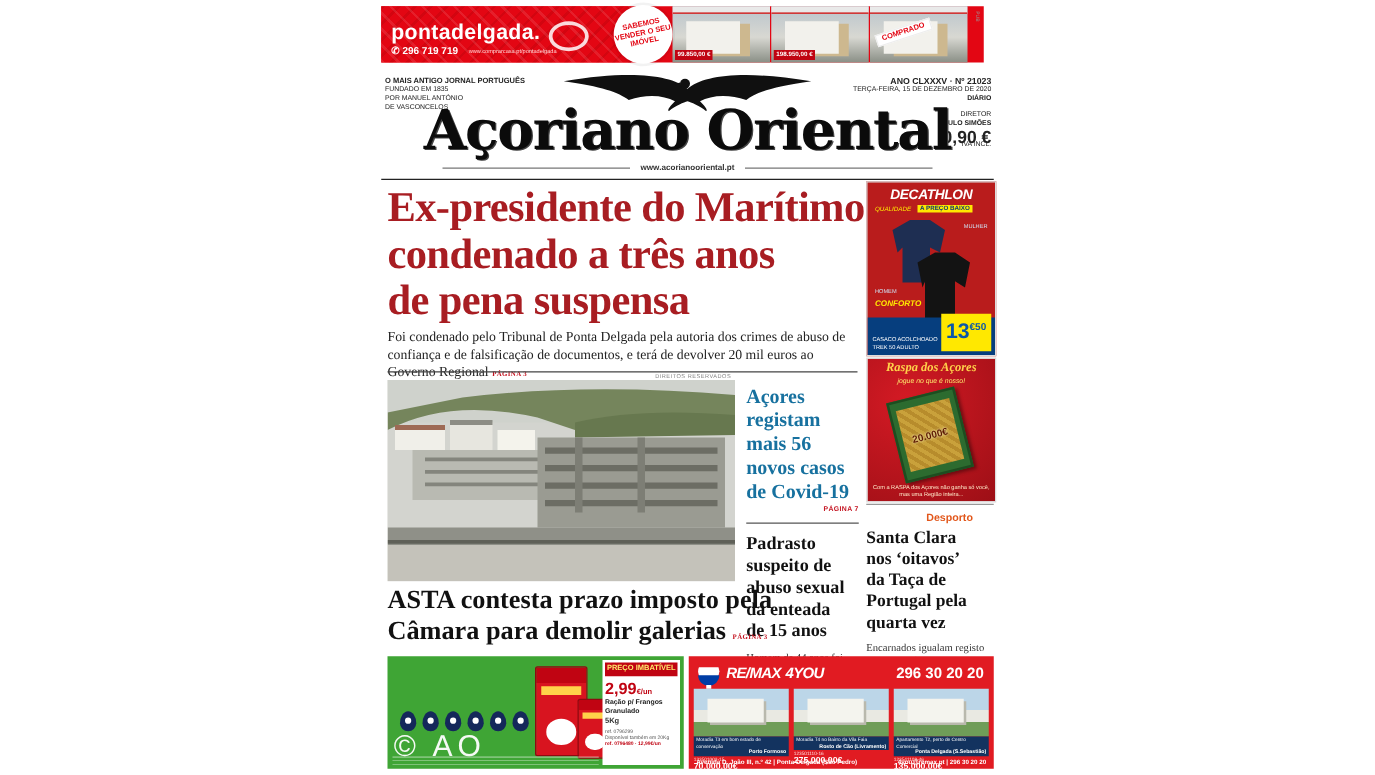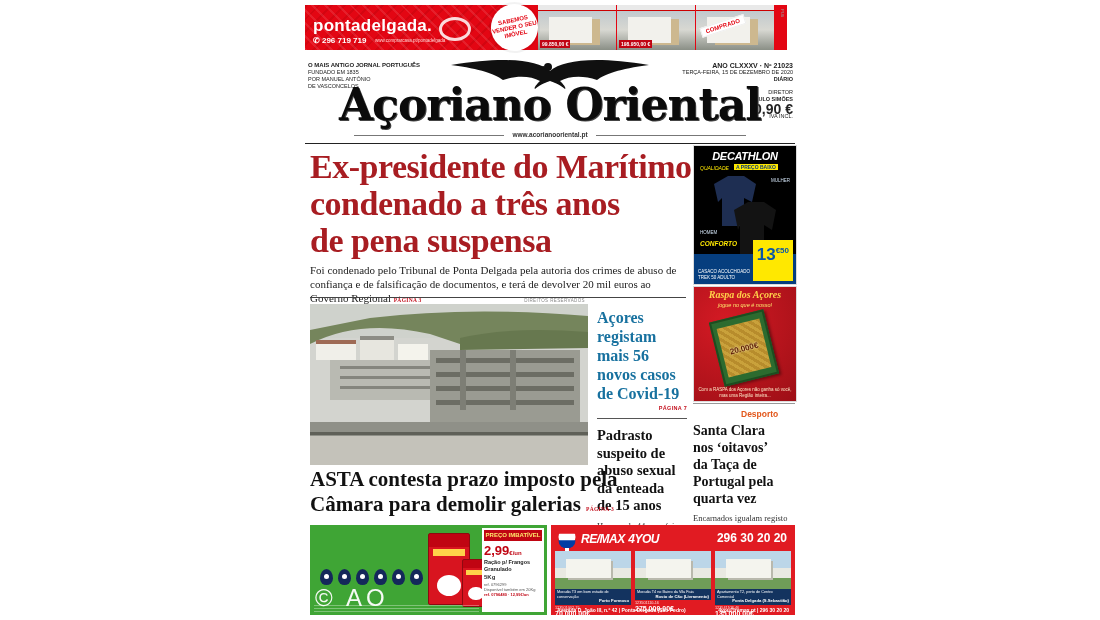--- a/index.html
+++ b/index.html
@@ -62,31 +62,31 @@
   .covid-h{font-size:16px;line-height:19px;font-weight:bold;color:#17719f;}
   .tag-r{display:block;text-align:right;margin-top:2px;}
   .mid-rule{width:100%;height:1px;background:#555;margin:7px 0 8px;}
   .pad-h{font-size:14.5px;line-height:17.5px;font-weight:bold;color:#111;}
   .dek{font-size:8.5px;line-height:10px;color:#333;margin-top:6px;}
 
   
   .asta{left:310px;top:467px;width:310px;font-size:21px;line-height:25px;font-weight:bold;color:#111;}
 
   
-  .dec{left:693px;top:145px;width:102px;height:138px;background:#000000;overflow:hidden;border:1px solid #dcdcdc;}
+  .dec{left:693px;top:145px;width:102px;height:138px;background:#b91c1c;overflow:hidden;border:1px solid #dcdcdc;}
   .dec-logo{position:absolute;left:0;right:0;top:4px;text-align:center;color:#fff;font-weight:bold;font-style:italic;font-size:11px;letter-spacing:-.3px;}
   .dec-q{position:absolute;left:6px;top:19px;color:#ffe800;font-size:5px;font-style:italic;}
   .dec-s{position:absolute;left:40px;top:18px;background:#ffe800;color:#0a3a75;font-size:5px;font-weight:bold;padding:0 2px;}
   .dec-mulher{position:absolute;right:6px;top:32px;color:#cfe0f2;font-size:4.5px;}
   .dec-homem{position:absolute;left:6px;top:84px;color:#cfe0f2;font-size:4.5px;}
   .dec-conforto{position:absolute;left:6px;top:94px;color:#ffe800;font-size:6.5px;font-weight:bold;font-style:italic;}
   .dec-band{position:absolute;left:0;right:0;bottom:0;height:30px;background:#063e7e;}
   .dec-prod{position:absolute;left:4px;bottom:4px;width:58px;color:#fff;font-size:4.5px;line-height:5.5px;}
   .dec-price{position:absolute;right:3px;bottom:3px;background:#ffe800;color:#0a57a8;font-weight:bold;
-     font-size:17px;padding:1px 4px 16px;line-height:20px;margin-top:48px;}
+     font-size:17px;padding:1px 4px 5px;line-height:20px;margin-top:48px;}
   .dec-price small{font-size:8px;vertical-align:super;}
 
   .raspa{left:693px;top:286px;width:102px;height:114px;background:radial-gradient(circle at 30% 30%, #d41a24, #9d0f16);overflow:hidden;border:1px solid #dcdcdc;}
   .raspa-title{position:absolute;left:0;right:0;top:2px;text-align:center;color:#ffd24a;font-weight:bold;font-style:italic;font-size:10px;font-family:"Liberation Serif",serif;}
   .raspa-sub{position:absolute;left:0;right:0;top:15px;text-align:center;color:#ffe96d;font-size:5.5px;font-style:italic;}
   .card{position:absolute;left:22px;top:28px;width:52px;height:62px;background:#2c6b2f;border:2px solid #1d4d20;
      transform:rotate(-14deg);box-shadow:2px 2px 3px rgba(0,0,0,.4);}
   .card-in{position:absolute;left:4px;top:6px;right:4px;bottom:6px;background:repeating-linear-gradient(45deg,#c9a13b 0 3px,#b78c2c 3px 6px);
      display:flex;align-items:center;justify-content:center;color:#5e1a00;font-weight:bold;font-size:8px;text-shadow:0 0 2px #ffd;}
   .raspa-foot{position:absolute;left:4px;right:4px;bottom:3px;color:#ffe9c9;font-size:4.5px;line-height:5.5px;text-align:center;}

